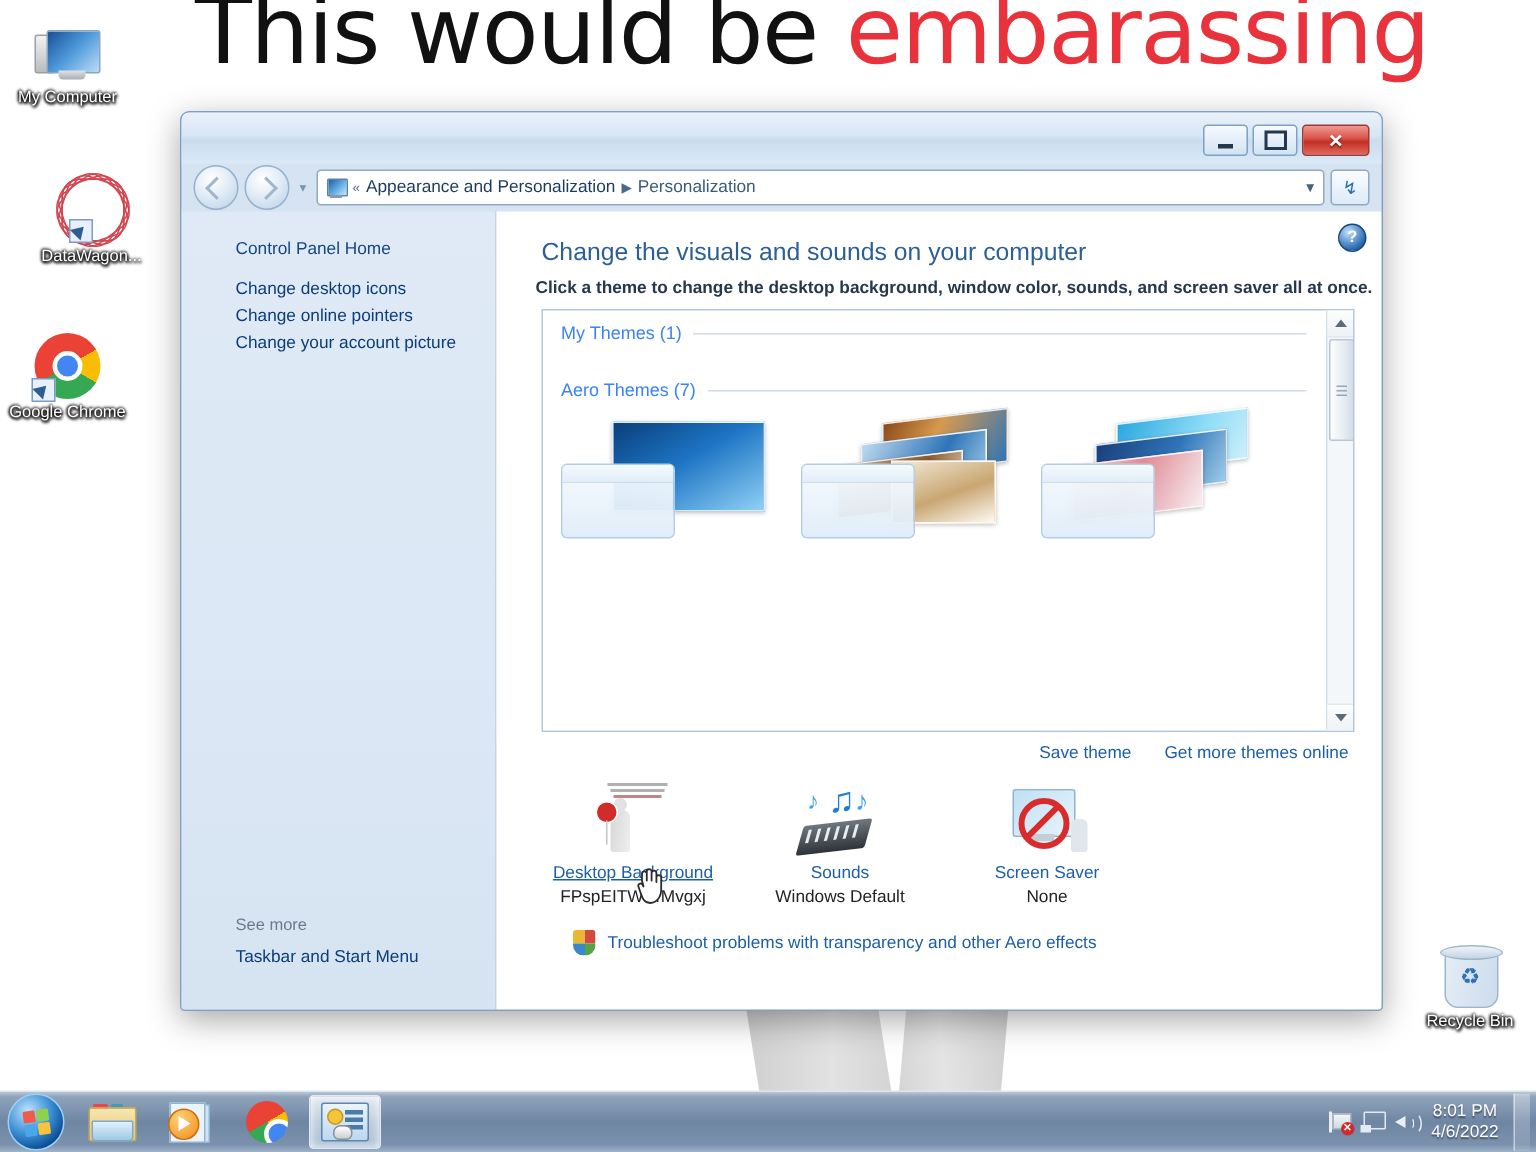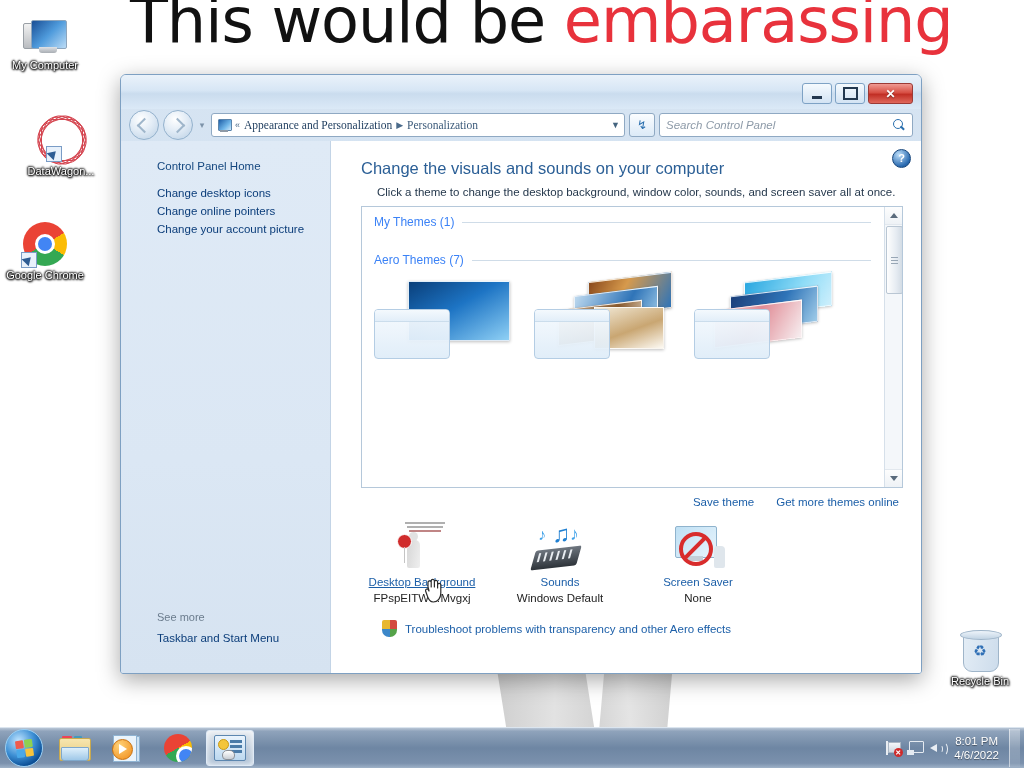--- a/index.html
+++ b/index.html
@@ -179,21 +179,21 @@
   .navbtn.fwd::after{transform:rotate(-135deg);left:8px;}
   #nav-caret{width:10px;color:#7d93a9;font-size:9px;text-align:center;}
   #addressbar{
     flex:1;height:22px;background:#fff;border:1px solid #8fa9c3;border-radius:3px;
     display:flex;align-items:center;padding:0 4px;gap:4px;min-width:0;
   }
   #addr-icon{width:15px;height:13px;position:relative;flex:none;}
   #addr-icon .s{position:absolute;left:2px;top:0;width:12px;height:10px;border-radius:1px;
     background:linear-gradient(135deg,#1f5fa8,#6fb5e8 60%,#cde8fb);border:1px solid #5b84ab;}
   #addr-icon .b{position:absolute;left:4px;bottom:0;width:8px;height:2px;background:#8f9aa6;}
-  .crumb{font-size:11.5px;color:#1b3a5c;white-space:nowrap;font-family:Liberation Serif, serif;}
+  .crumb{font-size:11.5px;color:#1b3a5c;white-space:nowrap;font-family:Liberation Sans, sans-serif;}
   .crumb-sep{color:#4a6a8a;font-size:9px;}
   .crumb.dim{color:#3b5a7a;}
   #addr-dd{margin-left:auto;color:#44647f;font-size:9px;padding-left:6px;}
   #refresh-btn{width:24px;height:22px;border:1px solid #8fa9c3;border-radius:3px;
     background:linear-gradient(180deg,#fbfdff,#dceaf7);display:flex;align-items:center;justify-content:center;
     color:#2a6fae;font-size:12px;}
   #searchbox{
     width:240px;height:22px;background:#fff;border:1px solid #8fa9c3;border-radius:3px;
     display:flex;align-items:center;padding:0 6px;
   }
@@ -212,21 +212,21 @@
   .side-link.home{color:#14477f;padding-bottom:12px;}
   .side-head{font-size:11px;color:#6b7c8d;padding:0 0 6px 36px;}
   #see-also{position:absolute;left:0;bottom:26px;width:100%;}
   #content{
     flex:1;background:#fff;position:relative;overflow:hidden;
   }
   #help-btn{position:absolute;right:10px;top:8px;width:17px;height:17px;border-radius:50%;
     background:radial-gradient(circle at 35% 28%,#bfe0fa,#2a6ab0 70%,#174b84);
     color:#fff;font-size:11px;font-weight:bold;line-height:17px;text-align:center;border:1px solid #16467c;}
   #page-title{font-size:16.5px;color:#2b5f96;padding:18px 0 0 30px;font-weight:400;}
-  #page-sub{font-size:11.5px;color:#25384c;padding:8px 0 8px 46px;}
+  #page-sub{font-size:11.5px;color:#25384c;padding:8px 0 8px 26px;font-weight:bold;}
   
   #theme-panel{
     margin:0 18px 0 30px;height:280px;border:1px solid #b5c8da;background:#fff;
     position:relative;overflow:hidden;
   }
   .grp-head{display:flex;align-items:center;gap:8px;padding:8px 14px 0 12px;}
   .grp-head .txt{font-size:12px;color:#3b82f6;white-space:nowrap;}
   .grp-head .rule{flex:1;height:1px;background:#cfdce8;}
   #themes-scroll{position:absolute;left:0;top:0;right:17px;bottom:0;}
   .theme-row{display:flex;gap:24px;padding:10px 0 0 12px;}
@@ -433,24 +433,20 @@
         <span class="crumb">Appearance and Personalization</span>
         <span class="crumb-sep">▶</span>
         <span class="crumb dim">Personalization</span>
         <span id="addr-dd">▼</span>
       </div>
 
       <div id="refresh-btn">
           <span>↯</span>
         </div>
 
-      <div id="searchbox">
-        <span class="ph">Search Control Panel</span>
-        <span class="mag"></span>
-      </div>
     </div>
 
     <div id="cp-body">
 
       <div id="sidebar">
         <div class="side-link home">Control Panel Home</div>
         <div class="side-link">Change desktop icons</div>
         <div class="side-link">Change online pointers</div>
         <div class="side-link">Change your account picture</div>
         <div id="see-also">

